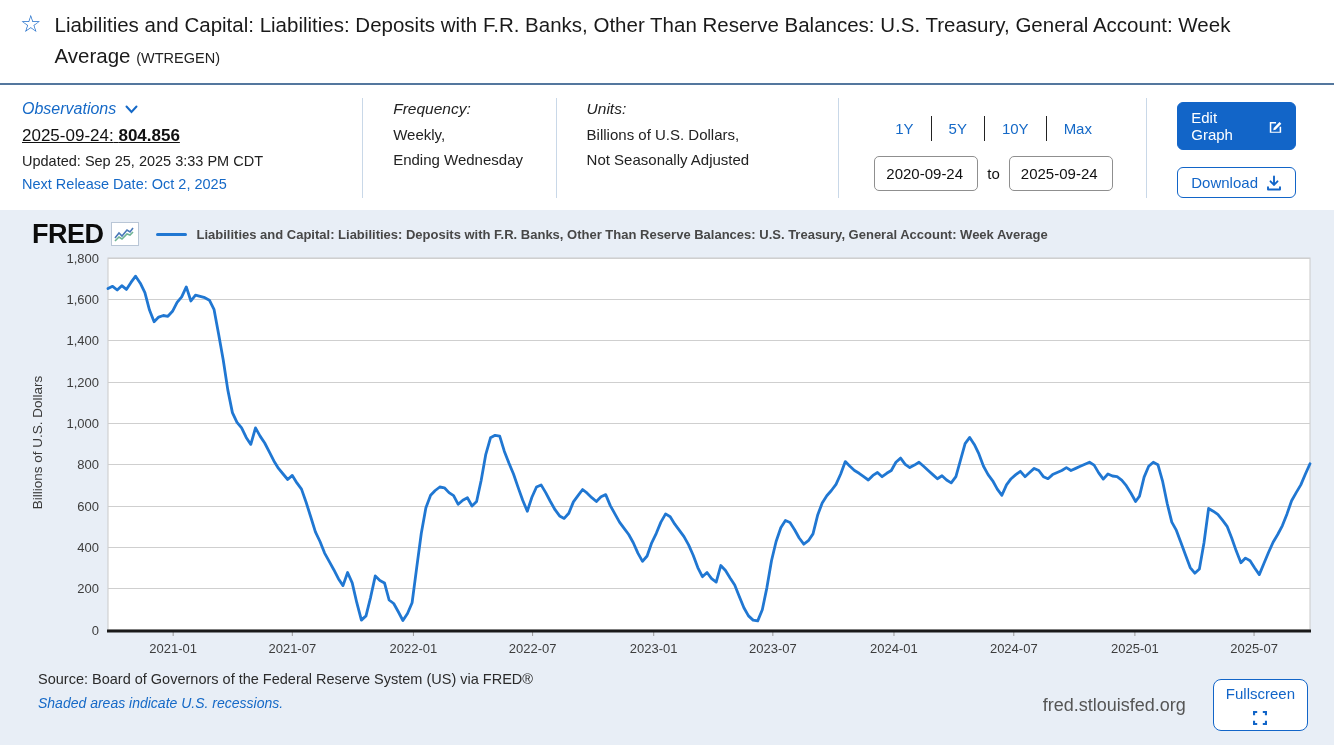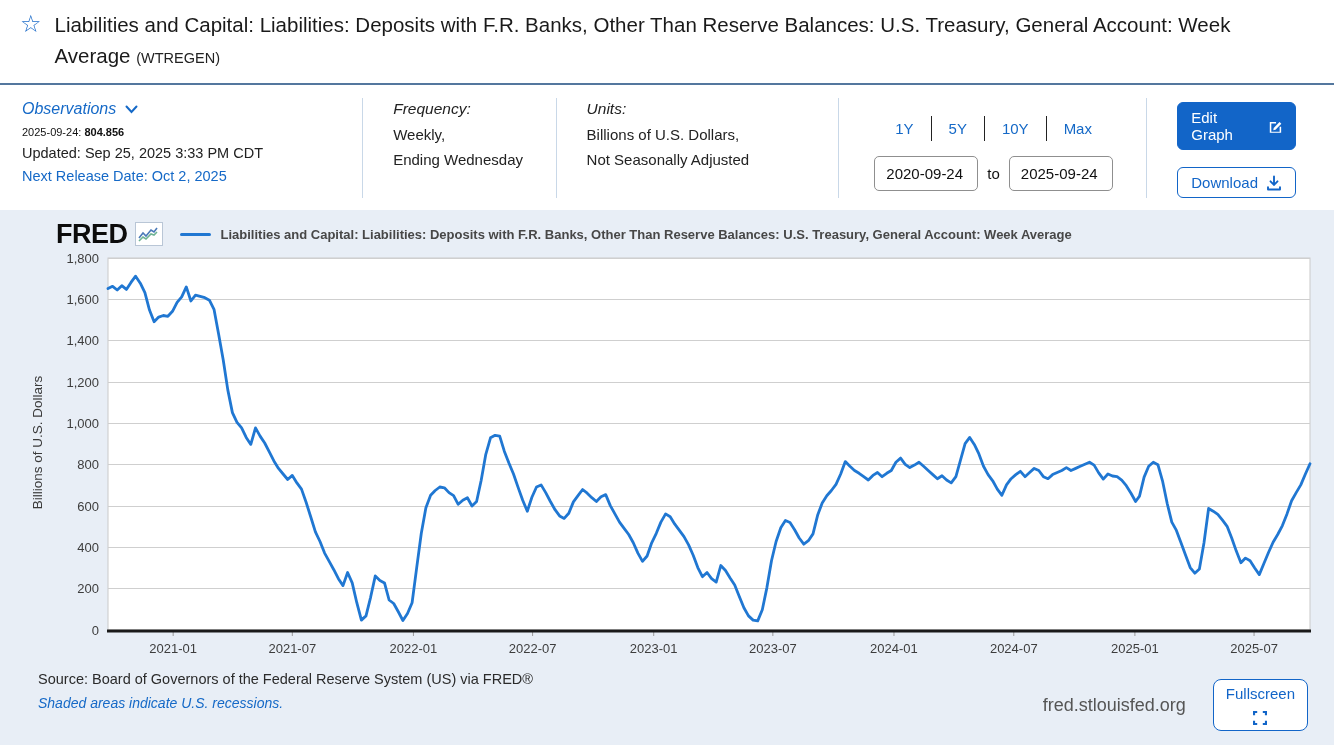--- a/index.html
+++ b/index.html
@@ -18,40 +18,40 @@
   
   .meta { display:flex; padding:13px 0 12px 0;border-radius:19px; }
   .mcol { padding:2px 14px 0 22px; }
   .mcol + .mcol { border-left:1px solid #c9d8e8; padding-left:30px; }
   .c1 { width:370px; }
   .c2 { width:288px; }
   .c3 { width:197px; }
   .c4 { width:315px; padding-left:16px !important; }
   .c5 { flex:1; }
   .obs-link { color:#1569c7; font-style:italic; font-size:16px; display:inline-flex; gap:9px; align-items:center; cursor:pointer; }
-  .obs-val  { margin-top:8px; font-size:11px; color:#111; }
+  .obs-val  { margin-top:8px; font-size:17px; color:#111;text-decoration:underline; }
   .obs-val b{ font-weight:700; }
   .obs-upd  { margin-top:7px; font-size:14.5px; color:#222; }
   .obs-next { margin-top:7px; font-size:14.5px; color:#1569c7; cursor:pointer; }
   .m-label { font-style:italic; font-size:15.5px; color:#222; }
   .m-line  { margin-top:8px; font-size:15px; color:#222; }
   .presets { display:flex; align-items:center; justify-content:center; margin-top:16px; }
   .preset  { color:#1569c7; font-size:15px; padding:0 17px; cursor:pointer; }
   .psep    { width:1px; height:25px; background:#222; }
   .rangeboxes { display:flex; align-items:center; gap:9px; margin-top:15px; justify-content:center; }
   input.date { width:104px; height:35px; border:1px solid #8f8f8f; border-radius:5px;
     font-family:"Liberation Sans",sans-serif; font-size:15px; padding:0 0 0 11px; color:#111; background:#fff; }
   .to { font-size:15px; color:#111; }
   .actions { display:flex; flex-direction:column; gap:17px; align-items:flex-end; padding-right:24px; padding-top:2px; }
   .btn { display:inline-flex; align-items:center; gap:8px; font-size:15px; border-radius:6px; padding:6px 13px; cursor:pointer; }
   .btn-primary { background:#1265c8; color:#fff; border:1.5px solid #1265c8; }
   .btn-outline { background:#fff; color:#1265c8; border:1.5px solid #1265c8; }
   
   .card { background:#e8eef6; flex:1; padding-top:7px; }
-  .chart-hdr { display:flex; align-items:center; padding-left:56px; height:34px; }
+  .chart-hdr { display:flex; align-items:center; padding-left:32px; height:34px; }
   .fred { font-size:27px; font-weight:800; letter-spacing:-0.5px; color:#0c0c0c; }
   .logo-icon { width:28px; height:24px; background:#fff; border:1px solid #b9c6d6; margin-left:7px;
     display:flex; align-items:center; justify-content:center; }
   .swatch { width:31px; height:3px; background:#2077d2; margin:0 10px 0 17px; border-radius:2px; }
   .legend { font-size:13px; font-weight:700; color:#474747; }
   .chart-wrap { position:relative; margin-top:2px; }
   .ylab { position:absolute; left:-48px; top:182px; width:170px; text-align:center;
     transform:rotate(-90deg); font-size:13.5px; color:#3a3a3a; }
   svg.plot { display:block; margin-left:8px; }
   

